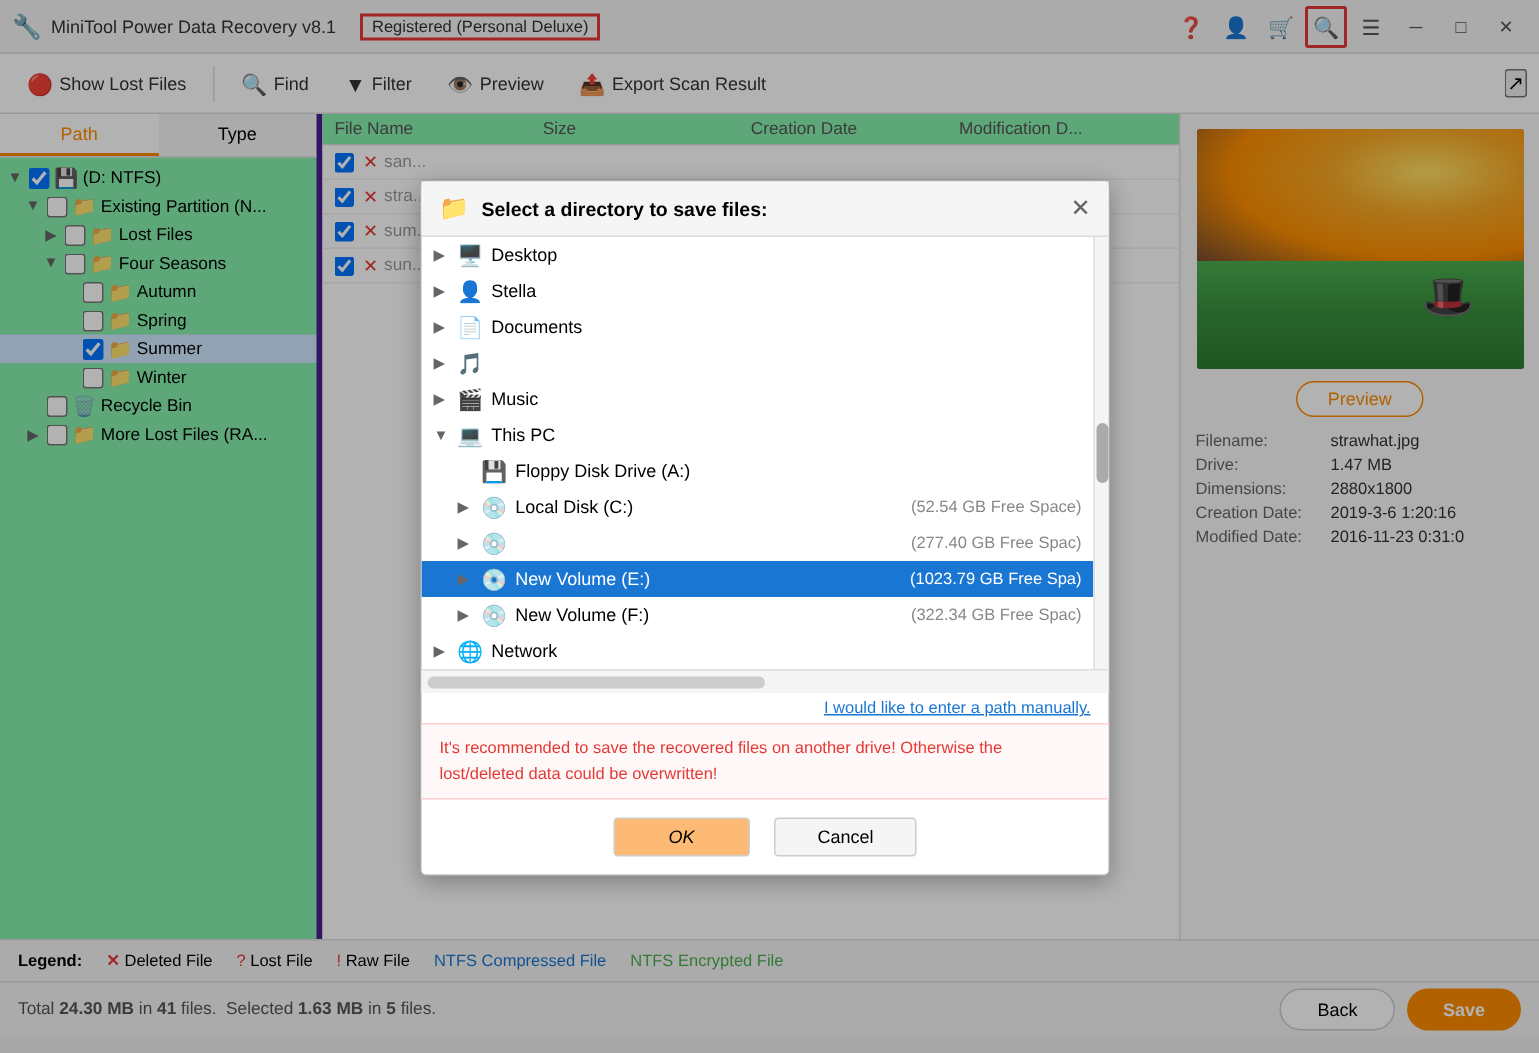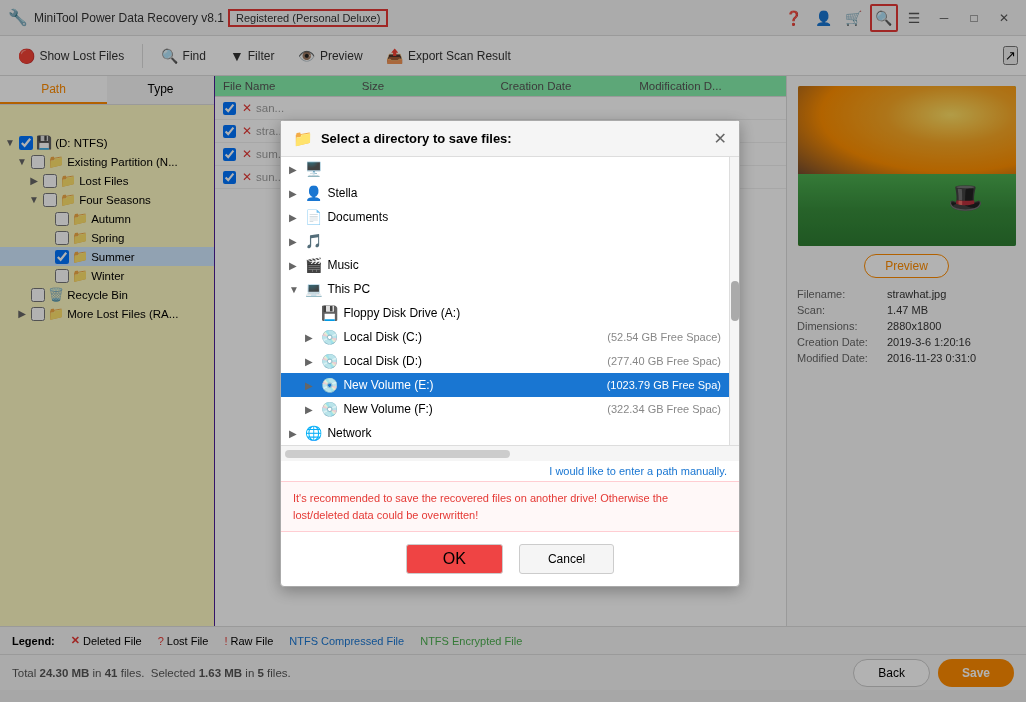--- a/index.html
+++ b/index.html
@@ -43,26 +43,25 @@
     .toolbar-btn .tb-icon { font-size: 14px; }
     .toolbar-sep { width: 1px; height: 24px; background: #ddd; margin: 0 4px; }
     .toolbar-right { margin-left: auto; }
 
     
     #main { display: flex; height: calc(702px - 36px - 40px - 40px - 36px); }
 
     
     #left-panel {
       width: 215px;
-      background: #fef9c3;
-      border-right: 1px solid #4c1d95;
+      background: #86efac;
+      border-right: 4px solid #4c1d95;
       display: flex;
       flex-direction: column;
       overflow: hidden;
-      gap: 24px;
     }
     #left-panel .tabs {
       display: flex;
       border-bottom: 1px solid #ddd;
       background: #f5f5f5;
     }
     .left-tab {
       flex: 1; text-align: center; padding: 6px 4px; font-size: 12px;
       cursor: pointer; border-bottom: 2px solid transparent;
     }
@@ -237,42 +236,43 @@
     .scrollbar-thumb {
       position: absolute; top: 50%; left: 1px;
       width: 8px; height: 40px;
       background: #aaa; border-radius: 4px;
       transform: translateY(-50%);
     }
 
     .manual-path-link {
       display: block; text-align: right;
       padding: 4px 12px;
-      color: #1976d2; 
+      color: #1976d2; text-decoration: underline;
       font-size: 11px; cursor: pointer;
     }
     .dialog-warning {
       background: #fff8f8;
       border-top: 1px solid #ffcdd2;
       border-bottom: 1px solid #ffcdd2;
       padding: 8px 12px;
       font-size: 11px; color: #e53935;
       line-height: 1.5;
     }
     .dialog-buttons {
       display: flex; justify-content: center; gap: 16px;
       padding: 12px;
     }
     .dlg-btn-ok {
       padding: 5px 36px;
       border: 1px solid #ccc;
-      background: #ef4444;
+      background: #fdba74;
       border-radius: 3px;
       cursor: pointer;
-      font-size: 16px;
+      font-size: 12px;
+      font-style: italic;
     }
     .dlg-btn-cancel {
       padding: 5px 28px;
       border: 1px solid #ccc;
       background: #f5f5f5;
       border-radius: 3px;
       cursor: pointer;
       font-size: 12px;
     }
 
@@ -292,21 +292,21 @@
       position: absolute; bottom: 20%; right: 15%;
       font-size: 28px;
     }
   </style>
 </head>
 <body>
 
 <div id="title-bar">
   <span style="font-size:16px;margin-right:6px;">🔧</span>
   <span style="font-size:12px;color:#333;">MiniTool Power Data Recovery v8.1</span>
-  <span style="border:2px solid #e53935;font-size:11px;padding:1px 6px;margin-left:4px;color:#333;">Registered (Personal Deluxe)</span>
+  <span style="border:2px solid #e53935;font-size:11px;padding:1px 6px;margin-left:16px;color:#333;">Registered (Personal Deluxe)</span>
   <div style="display:flex;gap:2px;align-items:center;margin-left:auto;">
     <button class="title-icon-btn" title="Help">❓</button>
     <button class="title-icon-btn" title="Account">👤</button>
     <button class="title-icon-btn" title="Store">🛒</button>
     <button class="title-icon-btn search-highlight" title="Search">🔍</button>
     <button class="title-icon-btn" title="Menu">☰</button>
     <button class="title-icon-btn win-btn" title="Minimize">─</button>
     <button class="title-icon-btn win-btn" title="Maximize">□</button>
     <button class="title-icon-btn win-btn close-btn" title="Close">✕</button>
   </div>
@@ -458,21 +458,21 @@
       <div class="img-ground"></div>
       <div class="img-hat">🎩</div>
     </div>
     <button class="preview-btn">Preview</button>
     <div class="file-meta">
       <div class="meta-row">
         <span class="meta-label">Filename:</span>
         <span class="meta-value">strawhat.jpg</span>
       </div>
       <div class="meta-row">
-        <span class="meta-label">Scan:</span>
+        <span class="meta-label">Drive:</span>
         <span class="meta-value">1.47 MB</span>
       </div>
       <div class="meta-row">
         <span class="meta-label">Dimensions:</span>
         <span class="meta-value">2880x1800</span>
       </div>
       <div class="meta-row">
         <span class="meta-label">Creation Date:</span>
         <span class="meta-value">2019-3-6 1:20:16</span>
       </div>
@@ -523,20 +523,21 @@
       <span>Select a directory to save files:</span>
       <button class="dialog-close-btn">✕</button>
     </div>
     <div class="dialog-body">
       <div class="folder-scrollbar-container">
         <div class="folder-tree-scroll">
 
           <div class="folder-item">
             <span class="folder-expander">▶</span>
             <span class="folder-icon">🖥️</span>
+            <span class="folder-label">Desktop</span>
           </div>
 
           <div class="folder-item">
             <span class="folder-expander">▶</span>
             <span class="folder-icon">👤</span>
             <span class="folder-label">Stella</span>
           </div>
 
           <div class="folder-item">
             <span class="folder-expander">▶</span>
@@ -570,21 +571,20 @@
           <div class="folder-item folder-indent1">
             <span class="folder-expander">▶</span>
             <span class="folder-icon">💿</span>
             <span class="folder-label">Local Disk (C:)</span>
             <span class="folder-space">(52.54 GB Free Space)</span>
           </div>
 
           <div class="folder-item folder-indent1">
             <span class="folder-expander">▶</span>
             <span class="folder-icon">💿</span>
-            <span class="folder-label">Local Disk (D:)</span>
             <span class="folder-space">(277.40 GB Free Spac)</span>
           </div>
 
           <div class="folder-item folder-indent1 selected">
             <span class="folder-expander">▶</span>
             <span class="folder-icon">💿</span>
             <span class="folder-label">New Volume (E:)</span>
             <span class="folder-space">(1023.79 GB Free Spa)</span>
           </div>
 

